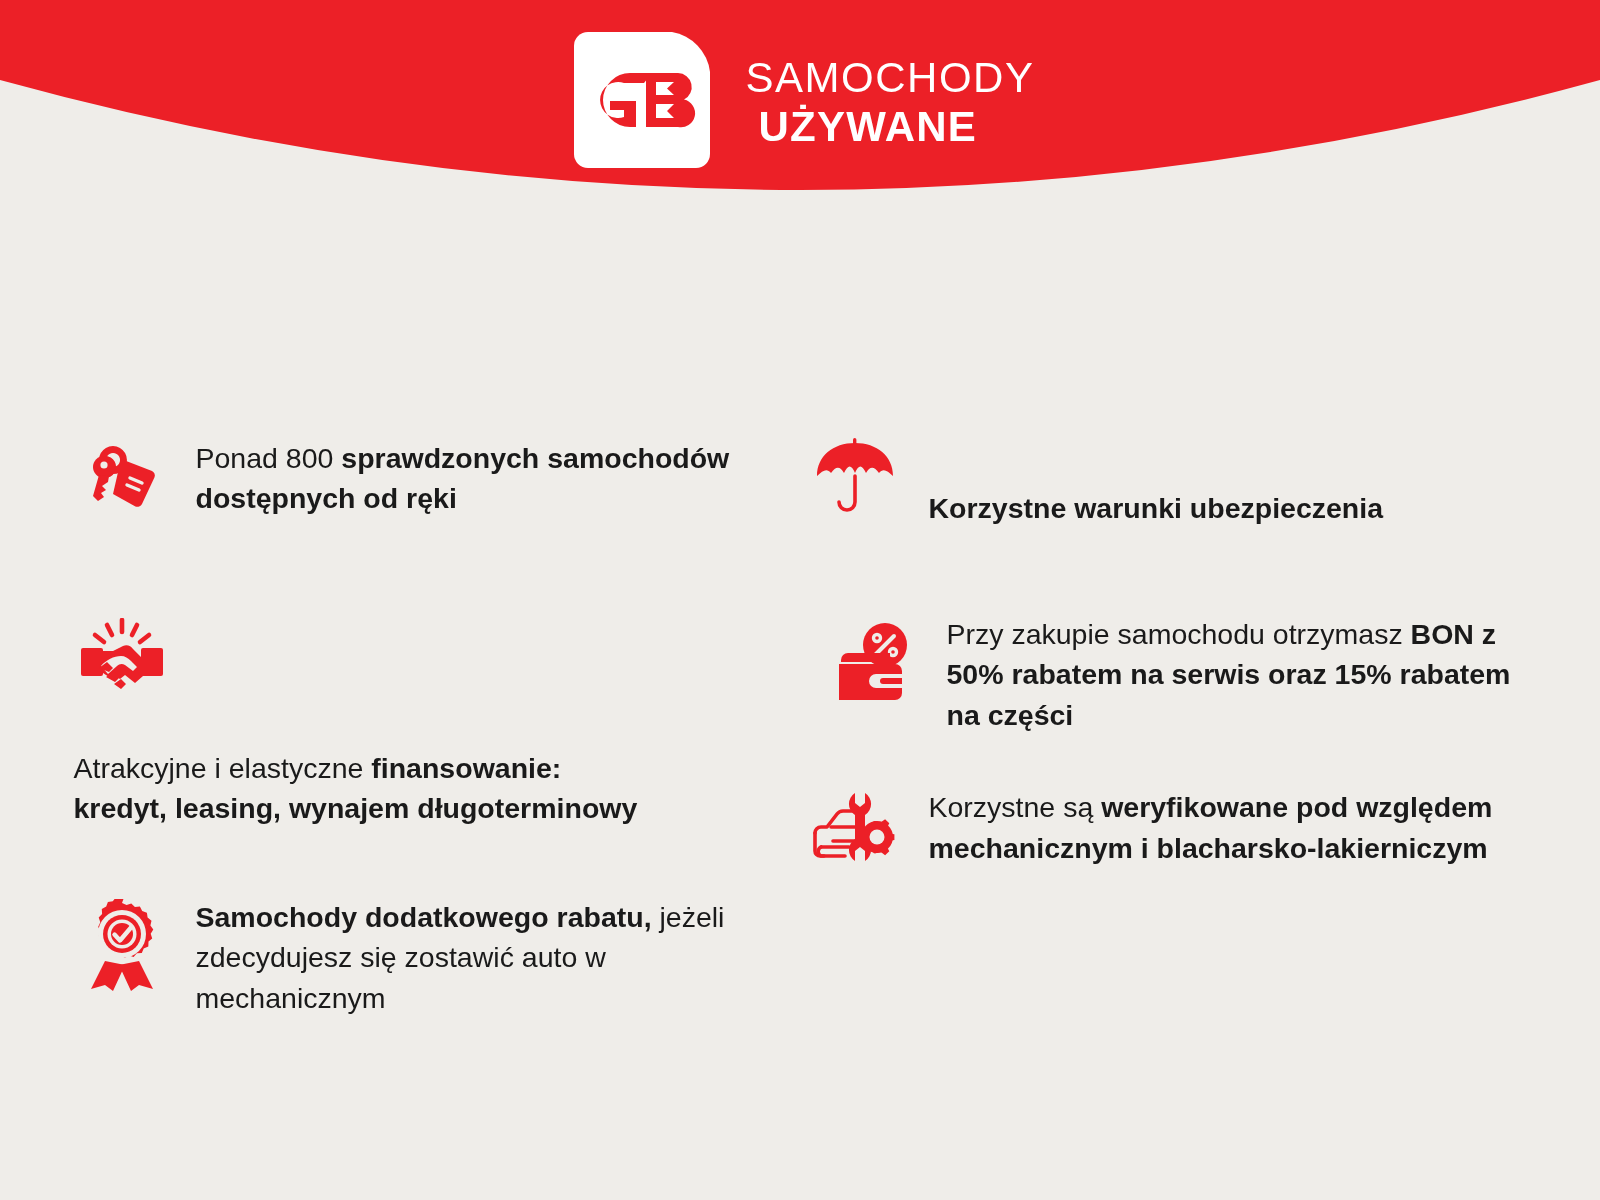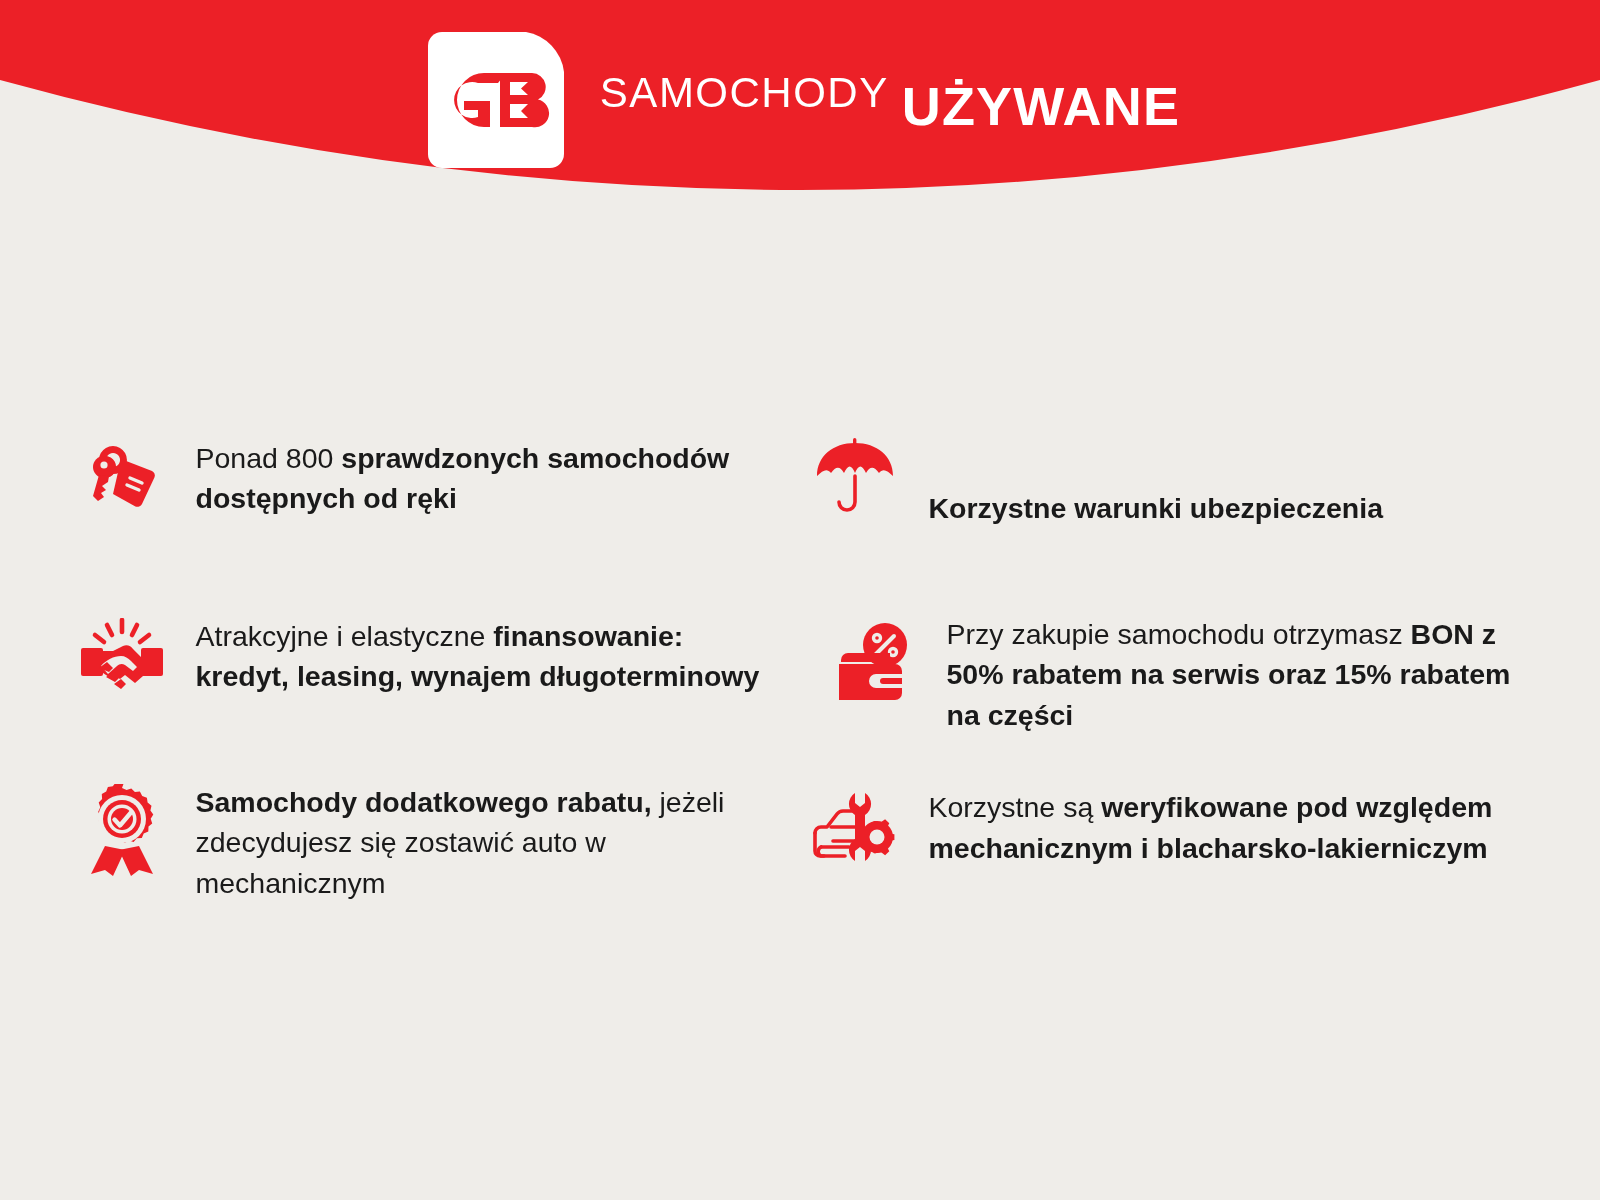--- a/index.html
+++ b/index.html
@@ -45,35 +45,35 @@
   #logo-mark {
     position: relative;
     width: 152px;
     height: 152px;
     flex: 0 0 auto;
   }
   #logo-mark svg { display: block; width: 152px; height: 152px; }
 
   #brand-words {
     display: flex;
-    flex-direction: row;
+    flex-direction: column;
     justify-content: center;
     line-height: 1.0;
     padding-top: 4px;
   }
   #brand-line-1 {
     color: #ffffff;
     font-size: 42px;
     letter-spacing: 1.5px;
     font-weight: 400;
     white-space: nowrap;
   }
   #brand-line-2 {
     color: #ffffff;
-    font-size: 54px;
+    font-size: 42px;
     letter-spacing: 1.2px;
     font-weight: 700;
     white-space: nowrap;
     margin-top: 7px;
     margin-left: 13px;
   }
 
   
   #features {
     position: absolute;
@@ -110,21 +110,21 @@
     line-height: 1.42;
     color: #1A1A1A;
     padding-top: 8px;
     max-width: 580px;
   }
   .feature-text .bold { font-weight: 700; }
   .feature-text .reg { font-weight: 400; }
 
   
   .col-left  .feature-item:nth-child(1) { margin-bottom: 78px; }
-  .col-left  .feature-item:nth-child(2) { margin-bottom: 60px; }
+  .col-left  .feature-item:nth-child(2) { margin-bottom: 60px; flex-direction: column; }
   .col-right .feature-item:nth-child(1) { margin-bottom: 78px; align-items: flex-end; }
   .col-right .feature-item:nth-child(1) .feature-text { padding-top: 26px; }
   .col-right .feature-item:nth-child(2) { margin-bottom: 44px; justify-content: flex-end; }
   .col-right .feature-icon { padding-top: 2px; }
   .col-right .feature-item:nth-child(2) .feature-icon { padding-top: 14px; }
   .col-right .feature-item:nth-child(3) .feature-icon { padding-top: 6px; }
   .col-left  .feature-item:nth-child(2) .feature-icon { padding-top: 10px; }
   .col-left  .feature-item:nth-child(3) .feature-icon { padding-top: 10px; }
 </style>
 </head>

